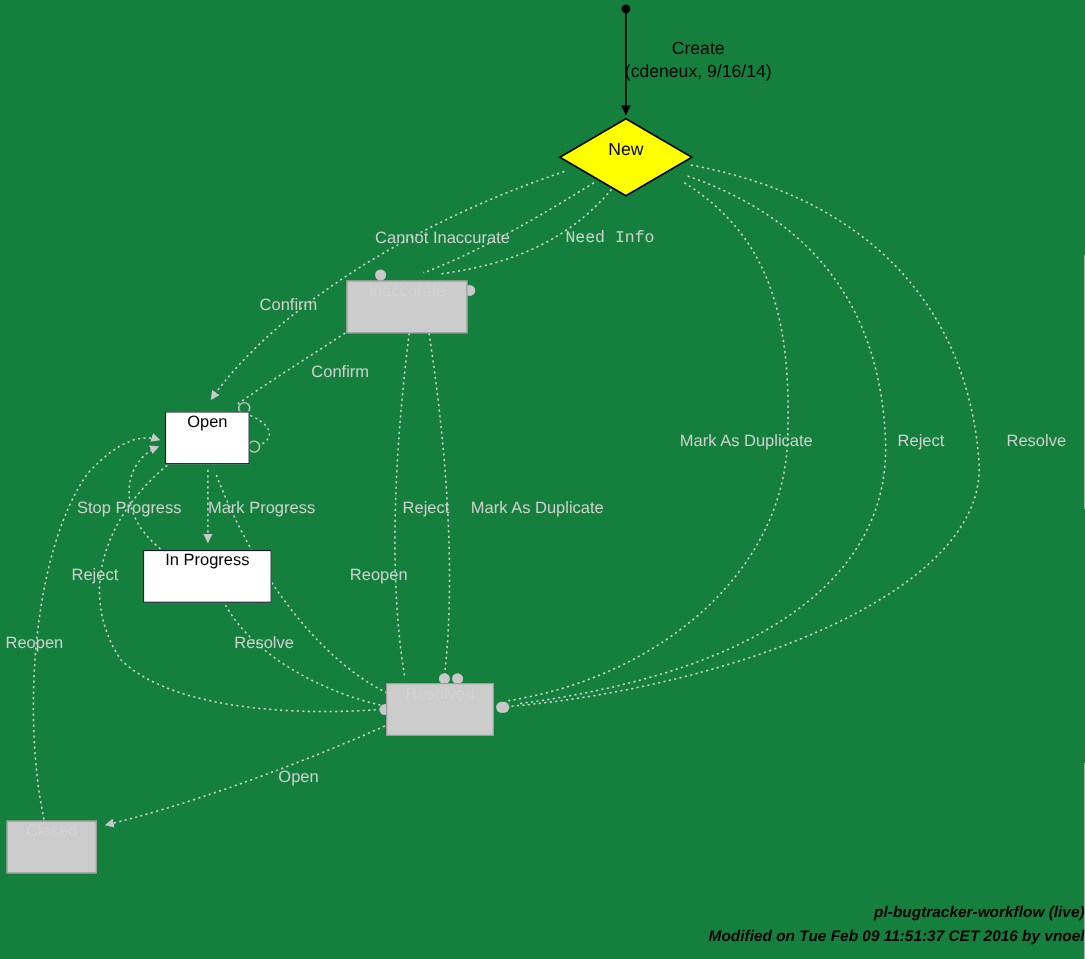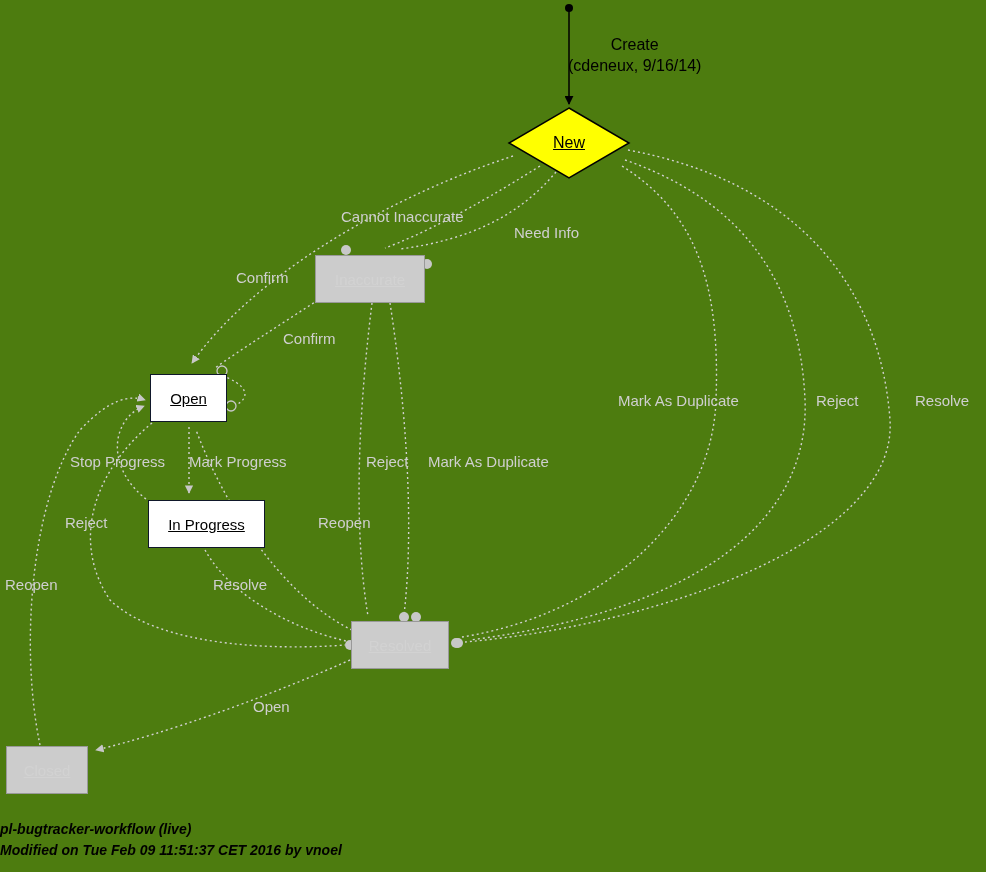--- a/index.html
+++ b/index.html
@@ -7,40 +7,39 @@
     padding: 0;
     background: #ffffff;
   }
   body {
     font-family: "Liberation Sans", sans-serif;
   }
   #canvas {
     position: relative;
     width: 986px;
     height: 872px;
-    background: #4d7c0f;
+    background: #15803d;
     overflow: hidden;
   }
   #wf-svg {
     position: absolute;
     left: 0;
     top: 0;
     width: 986px;
     height: 872px;
   }
   .node {
     position: absolute;
     box-sizing: border-box;
     display: flex;
-    align-items: center;
+    align-items: flex-start;
     justify-content: center;
     font-size: 15px;
     color: #000000;
     white-space: nowrap;
-    text-decoration: underline;
   }
   .node-rect {
     background: #ffffff;
     border: 1px solid #0f172a;
   }
   .node-rect-grey {
     background: #cccccc;
     border: 1px solid #999999;
     color: #d2d2d2;
   }
@@ -61,21 +60,21 @@
     font-size: 16px;
     color: #000000;
     text-align: center;
     line-height: 21px;
     white-space: nowrap;
   }
   .footer {
     position: absolute;
     left: 0;
     width: 986px;
-    text-align: left;
+    text-align: right;
     font-style: italic;
     font-weight: bold;
     font-size: 14px;
     color: #000000;
     line-height: 21px;
   }
 </style>
 </head>
 <body>
 
@@ -148,34 +147,34 @@
   </div>
 
   <div class="node node-rect-grey" style="left:315px; top:255px; width:110px; height:48px;">
     <span>Inaccurate</span>
   </div>
 
   <div class="node node-rect" style="left:150px; top:374px; width:77px; height:48px;">
     <span>Open</span>
   </div>
 
-  <div class="node node-rect" style="left:130px; top:500px; width:117px; height:48px;margin-left:18px;">
+  <div class="node node-rect" style="left:130px; top:500px; width:117px; height:48px;">
     <span>In Progress</span>
   </div>
 
   <div class="node node-rect-grey" style="left:351px; top:621px; width:98px; height:48px;">
     <span>Resolved</span>
   </div>
 
   <div class="node node-rect-grey" style="left:6px; top:746px; width:82px; height:48px;">
     <span>Closed</span>
   </div>
 
   <div class="edge-label" style="left:341px; top:208px;">Cannot Inaccurate</div>
-  <div class="edge-label" style="left:514px; top:224px;">Need Info</div>
+  <div class="edge-label" style="left:514px; top:208px;font-family:Liberation Mono, monospace;">Need Info</div>
   <div class="edge-label" style="left:236px; top:269px;">Confirm</div>
   <div class="edge-label" style="left:283px; top:330px;">Confirm</div>
   <div class="edge-label" style="left:618px; top:392px;">Mark As Duplicate</div>
   <div class="edge-label" style="left:816px; top:392px;">Reject</div>
   <div class="edge-label" style="left:915px; top:392px;">Resolve</div>
   <div class="edge-label" style="left:70px; top:453px;">Stop Progress</div>
   <div class="edge-label" style="left:189px; top:453px;">Mark Progress</div>
   <div class="edge-label" style="left:366px; top:453px;">Reject</div>
   <div class="edge-label" style="left:428px; top:453px;">Mark As Duplicate</div>
   <div class="edge-label" style="left:65px; top:514px;">Reject</div>

